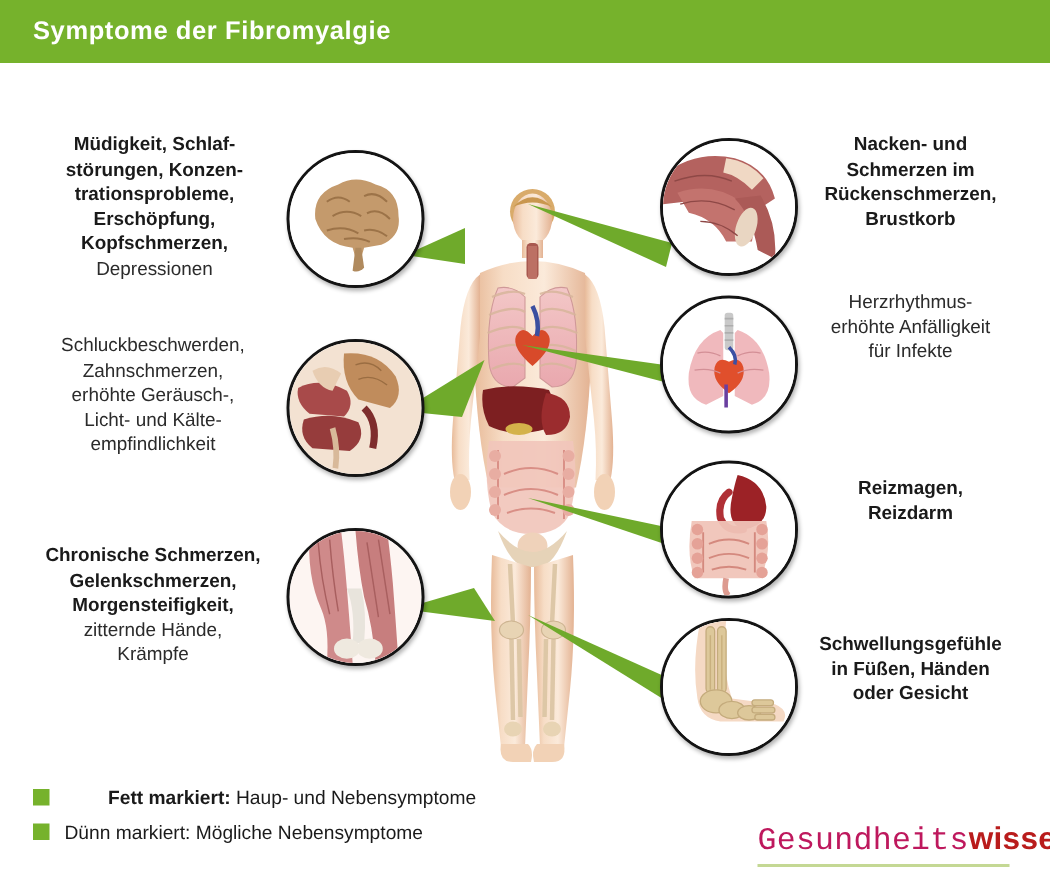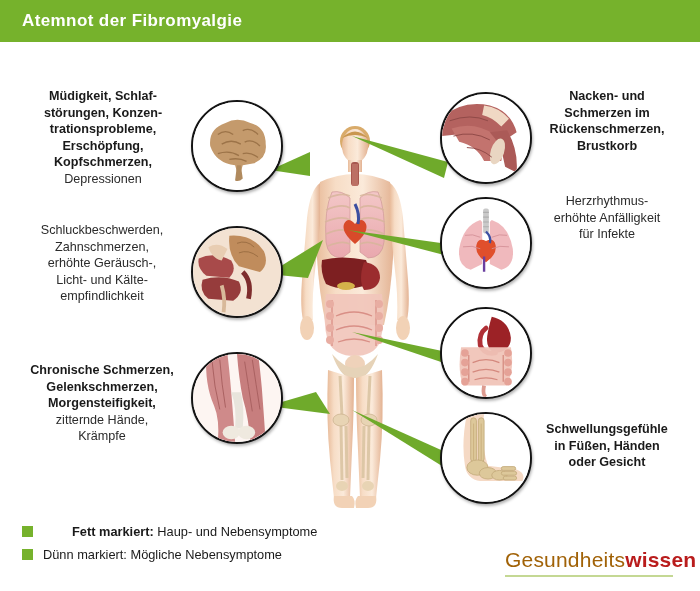--- a/index.html
+++ b/index.html
@@ -97,35 +97,35 @@
     margin-right: 10px;
     flex: 0 0 auto;
   }
   .legend-text { font-size: 12.8px; color: #1a1a1a; white-space: nowrap; }
   .legend-text .lead-bold { font-weight: bold; padding-left: 29px; }
   .legend-text .lead-thin { font-weight: normal; }
 
   
   #logo { position: absolute; left: 505px; top: 548px; width: 172px; }
   .logo-word { font-size: 21px; letter-spacing: 0.2px; white-space: nowrap; }
-  .logo-a { color: #a16207; font-weight: normal; }
+  .logo-a { color: #be185d; font-weight: normal; font-family: Liberation Mono, monospace; }
   .logo-b { color: #b91c1c; font-weight: bold; }
   .logo-rule {
     width: 168px; height: 1.5px;
     background: #c4d894;
     margin-top: 3px;
   }
 </style>
 </head>
 <body>
 
 <div id="infographic">
 
   <div class="header-bar"></div>
-  <div class="header-title">Atemnot der Fibromyalgie</div>
+  <div class="header-title">Symptome der Fibromyalgie</div>
 
   <div class="wedge" style="left:270px; top:150px;">
     <svg width="40" height="40" viewBox="0 0 40 40">
         <polygon points="40,2 40,26 0,20" fill="#6faa2b"></polygon>
       </svg>
   </div>
   <div class="wedge" style="left:268px; top:240px;">
     <svg width="55" height="60" viewBox="0 0 55 60">
         <polygon points="55,0 40,38 0,34" fill="#6faa2b"></polygon>
       </svg>
@@ -431,20 +431,24 @@
     <span class="ln bold">Rückenschmerzen,</span>
     <span class="ln bold">Brustkorb</span>
   </div>
 
   <div class="txt-block" id="tb-heart">
     <span class="ln thin">Herzrhythmus-</span>
     <span class="ln thin">erhöhte Anfälligkeit</span>
     <span class="ln thin">für Infekte</span>
   </div>
 
+  <div class="txt-block" id="tb-gut">
+    <span class="ln bold">Reizmagen,</span>
+    <span class="ln bold">Reizdarm</span>
+  </div>
 
   <div class="txt-block" id="tb-swell">
     <span class="ln bold">Schwellungsgefühle</span>
     <span class="ln bold">in Füßen, Händen</span>
     <span class="ln bold">oder Gesicht</span>
   </div>
 
   <div id="legend">
     <div class="legend-row">
       <span class="legend-swatch"></span>

